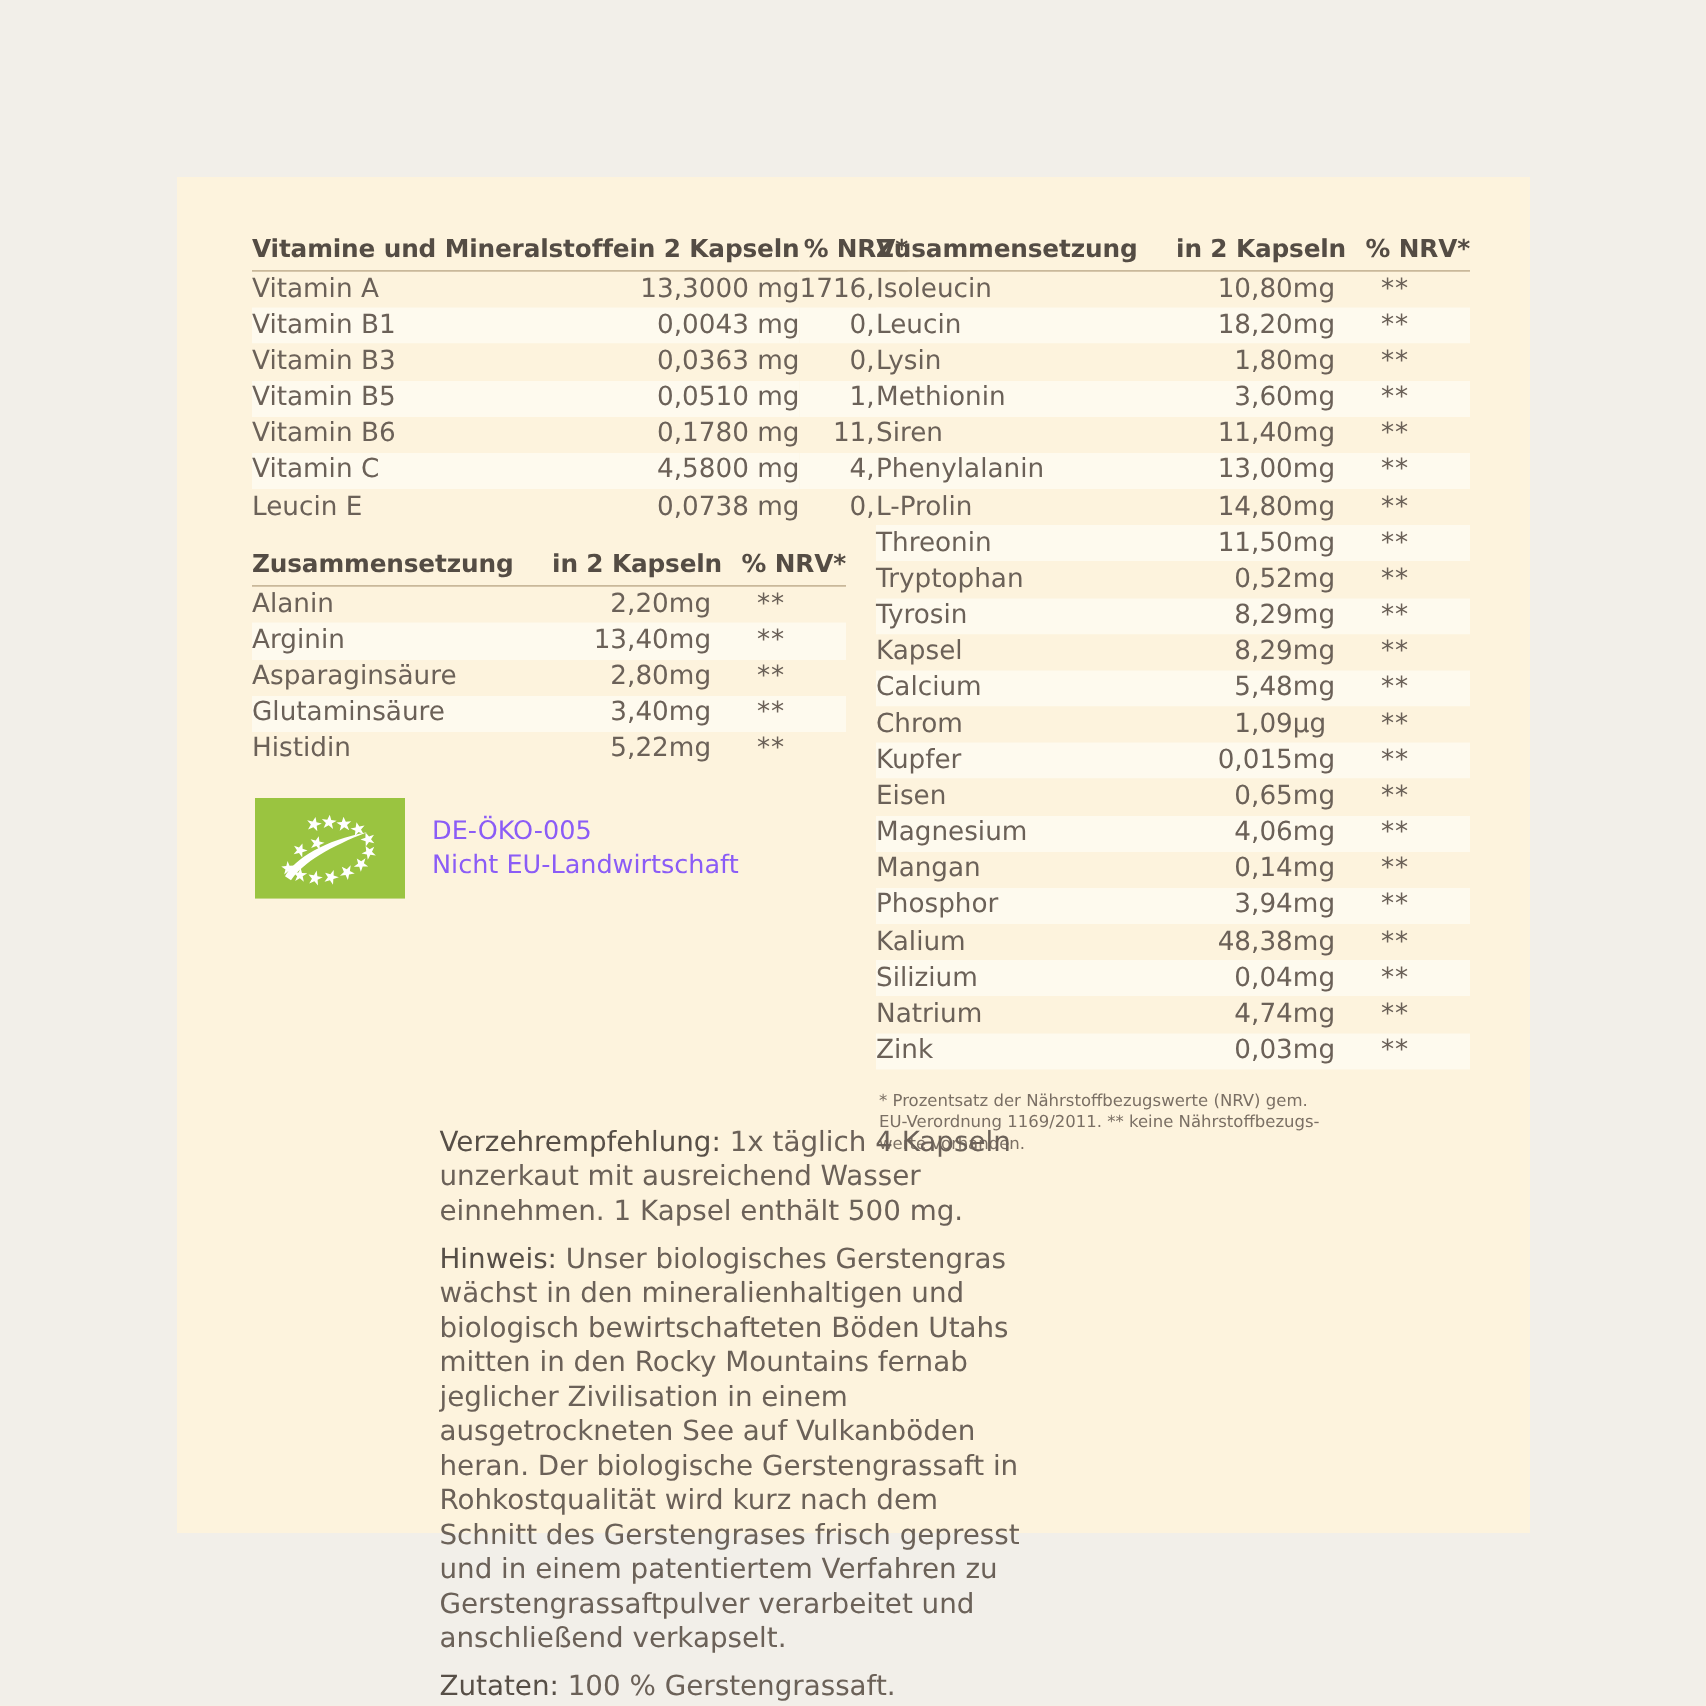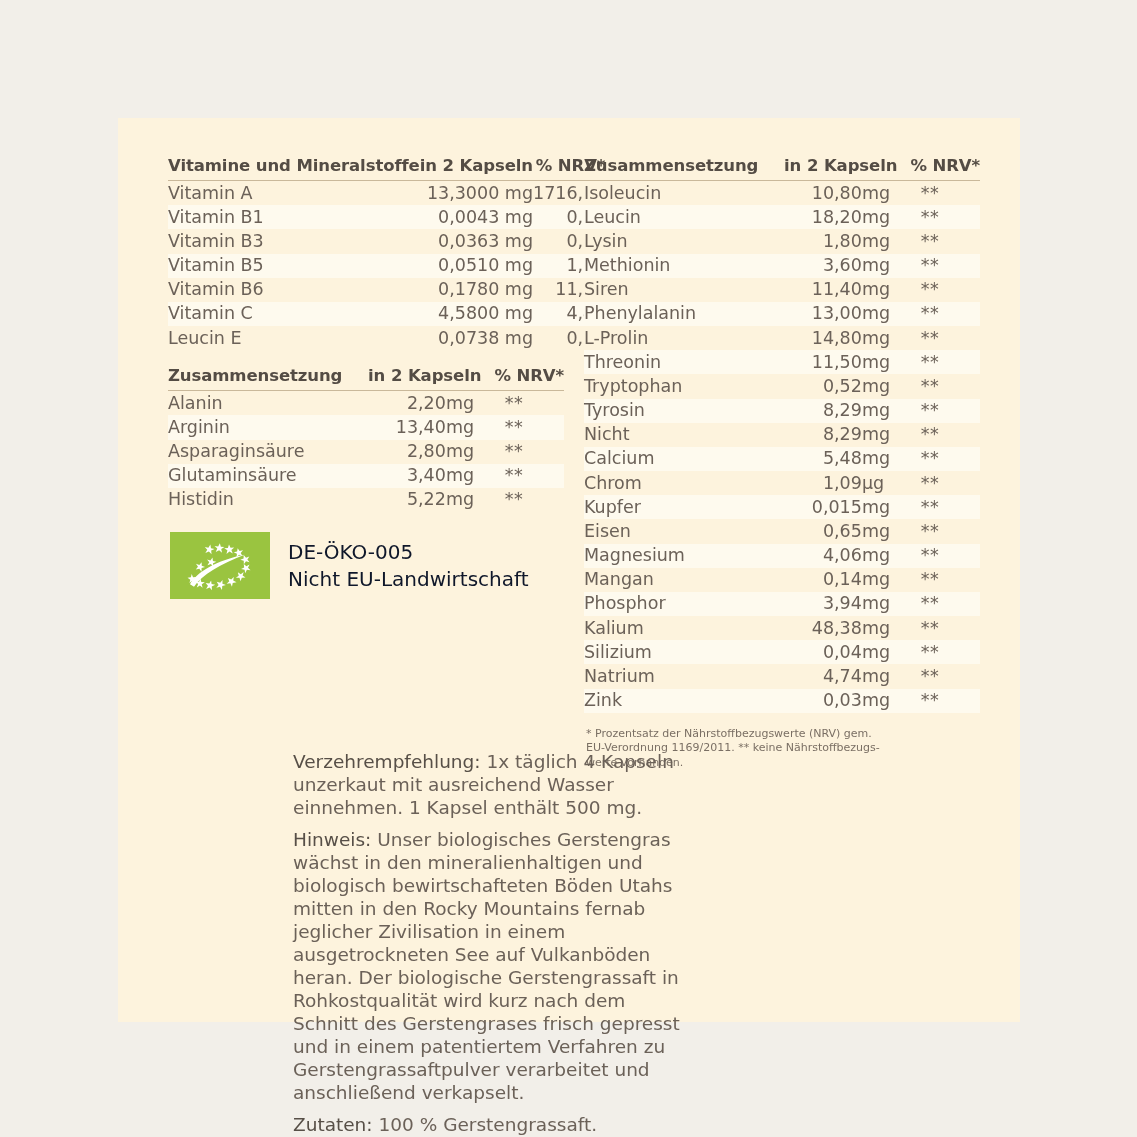--- a/index.html
+++ b/index.html
@@ -70,22 +70,22 @@
     margin-top:20px;
     padding-left:2px;
   }
   .euroleaf {
     width:100px; height:67px;
     background:#9ac440;
     flex:0 0 auto;
     display:block;
   }
   .bio-text {
-    font-size:20px;
-    color:#0f172a;
+    font-size:17px;
+    color:#8b5cf6;
     line-height:1.33;
   }
 
   
   .footnote {
     margin-top:14px;
     font-size:11px;
     line-height:1.33;
     color:#7a6f64;
     padding-left:2px;
@@ -326,21 +326,21 @@
             <td class="c-unit">mg</td>
             <td class="c-nrv stars">**</td>
           </tr>
           <tr>
             <td class="c-name">Tyrosin</td>
             <td class="c-val">8,29</td>
             <td class="c-unit">mg</td>
             <td class="c-nrv stars">**</td>
           </tr>
           <tr>
-            <td class="c-name">Nicht</td>
+            <td class="c-name">Kapsel</td>
             <td class="c-val">8,29</td>
             <td class="c-unit">mg</td>
             <td class="c-nrv stars">**</td>
           </tr>
           <tr>
             <td class="c-name">Calcium</td>
             <td class="c-val">5,48</td>
             <td class="c-unit">mg</td>
             <td class="c-nrv stars">**</td>
           </tr>

